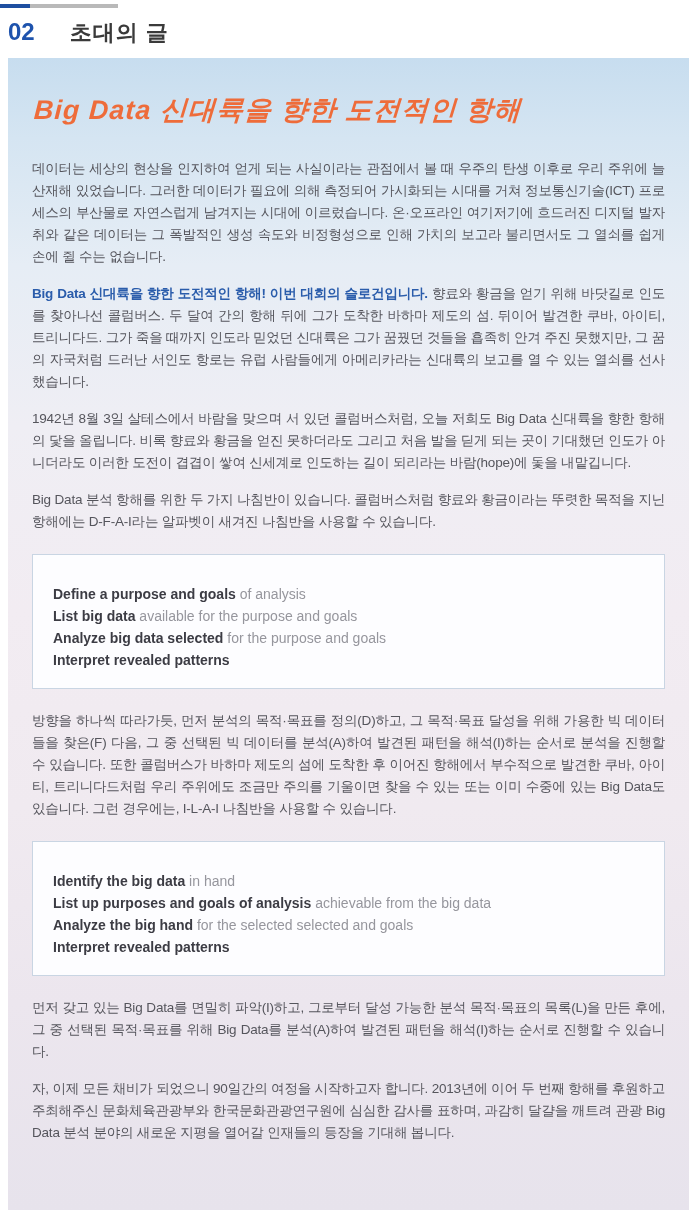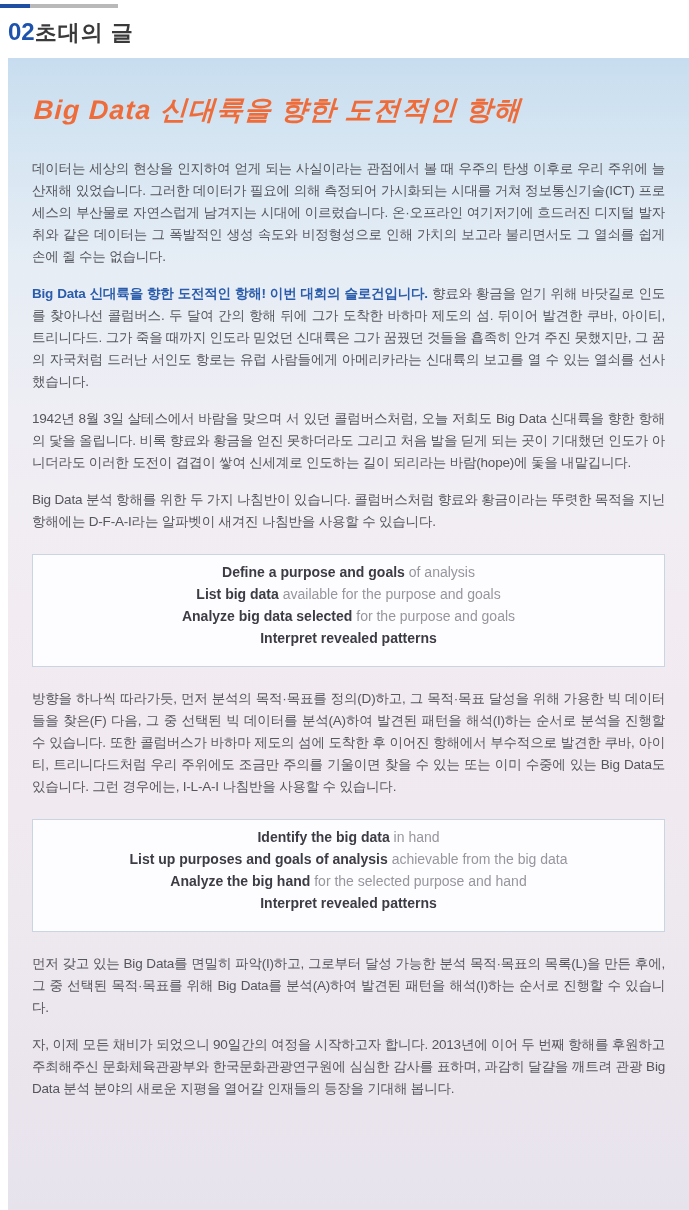--- a/index.html
+++ b/index.html
@@ -10,21 +10,21 @@
   }
   body { height: 1210px; overflow: hidden; }
 
   
   .header { padding-top: 4px; background: #ffffff; }
   .top-bar { display: flex; height: 4px; width: 118px; }
   .top-bar .seg-blue { width: 30px; height: 4px; background: #1e4fa0; }
   .top-bar .seg-gray { width: 88px; height: 4px; background: #b9b9b9; }
   .header-row {
     display: flex; align-items: baseline;
-    padding: 10px 0 0 8px; gap: 0;
+    padding: 10px 0 0 8px; gap: 35px;
   }
   .header-num {
     color: #1e53ad; font-size: 24px; font-weight: bold;
     letter-spacing: 0px;
   }
   .header-title {
     color: #3a3a3a; font-size: 22px; font-weight: bold;
     letter-spacing: 1px;
   }
 
@@ -60,22 +60,21 @@
   }
   .para .highlight {
     color: #2a5cab;
     font-weight: bold;
   }
 
   .list-box {
     background: #fdfdff;
     border: 1px solid #c9d5e3;
     margin: 21px 0 21px 0;
-    padding: 6px 20px 17px 20px;
-    text-align: center;
+    padding: 28px 20px 17px 20px;
   }
   .list-line {
     font-size: 14px;
     line-height: 22px;
     color: #96969d;
   }
   .list-line .lead {
     color: #3c3c44;
     font-weight: bold;
   }
@@ -111,21 +110,21 @@
     <div class="list-line"><span class="lead">List big data</span><span> available for the purpose and goals</span></div>
     <div class="list-line"><span class="lead">Analyze big data selected</span><span> for the purpose and goals</span></div>
     <div class="list-line"><span class="lead">Interpret revealed patterns</span><span></span></div>
   </div>
 
   <p class="para">방향을 하나씩 따라가듯, 먼저 분석의 목적·목표를 정의(D)하고, 그 목적·목표 달성을 위해 가용한 빅 데이터들을 찾은(F) 다음, 그 중 선택된 빅 데이터를 분석(A)하여 발견된 패턴을 해석(I)하는 순서로 분석을 진행할 수 있습니다. 또한 콜럼버스가 바하마 제도의 섬에 도착한 후 이어진 항해에서 부수적으로 발견한 쿠바, 아이티, 트리니다드처럼 우리 주위에도 조금만 주의를 기울이면 찾을 수 있는 또는 이미 수중에 있는 Big Data도 있습니다. 그런 경우에는, I-L-A-I 나침반을 사용할 수 있습니다.</p>
 
   <div class="list-box">
     <div class="list-line"><span class="lead">Identify the big data</span><span> in hand</span></div>
     <div class="list-line"><span class="lead">List up purposes and goals of analysis</span><span> achievable from the big data</span></div>
-    <div class="list-line"><span class="lead">Analyze the big hand</span><span> for the selected purpose and hand</span></div>
+    <div class="list-line"><span class="lead">Analyze the big hand</span><span> for the selected selected and goals</span></div>
     <div class="list-line"><span class="lead">Interpret revealed patterns</span><span></span></div>
   </div>
 
   <p class="para">먼저 갖고 있는 Big Data를 면밀히 파악(I)하고, 그로부터 달성 가능한 분석 목적·목표의 목록(L)을 만든 후에, 그 중 선택된 목적·목표를 위해 Big Data를 분석(A)하여 발견된 패턴을 해석(I)하는 순서로 진행할 수 있습니다.</p>
 
 
   <p class="para">자, 이제 모든 채비가 되었으니 90일간의 여정을 시작하고자 합니다. 2013년에 이어 두 번째 항해를 후원하고 주최해주신 문화체육관광부와 한국문화관광연구원에 심심한 감사를 표하며, 과감히 달걀을 깨트려 관광 Big Data 분석 분야의 새로운 지평을 열어갈 인재들의 등장을 기대해 봅니다.</p>
 
 </div>
 

